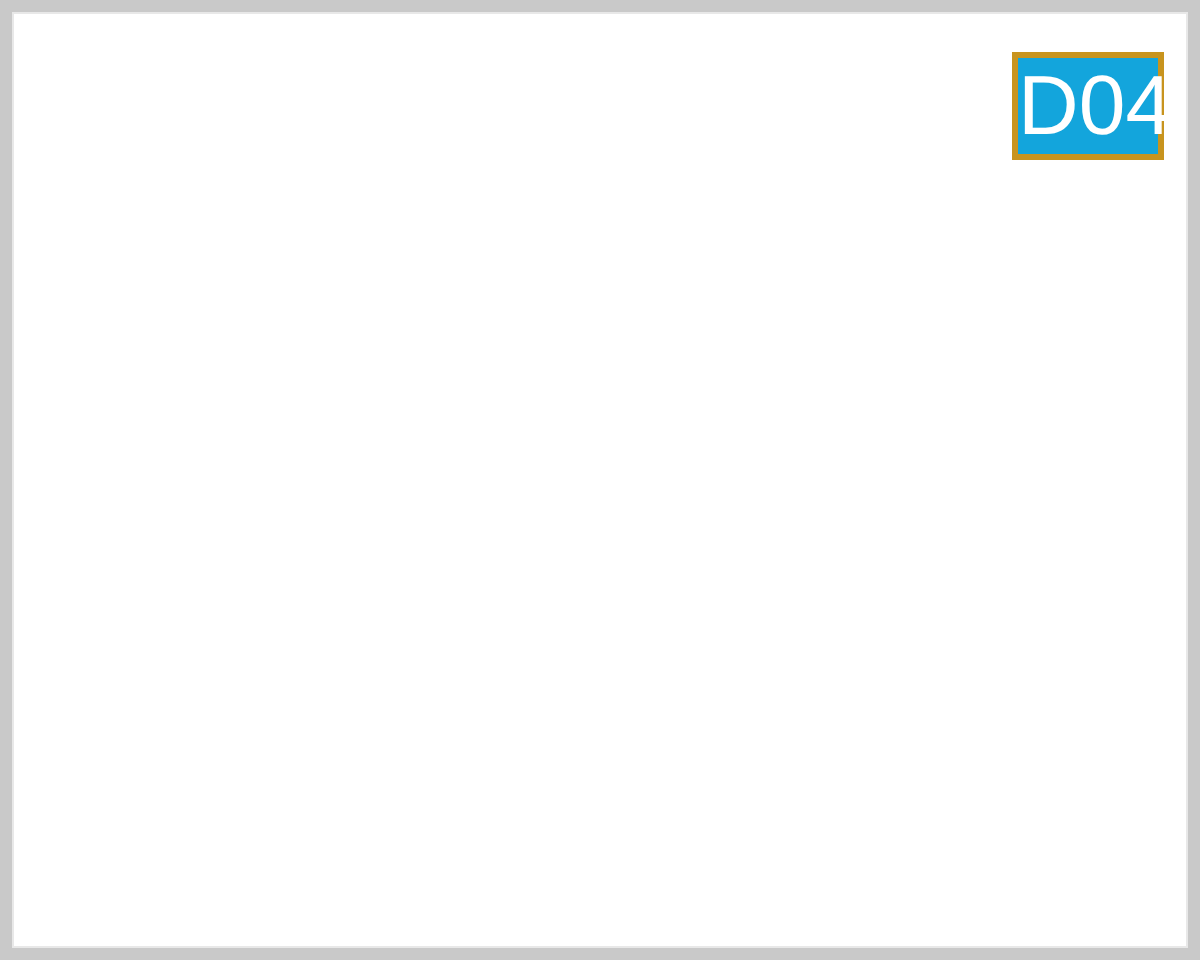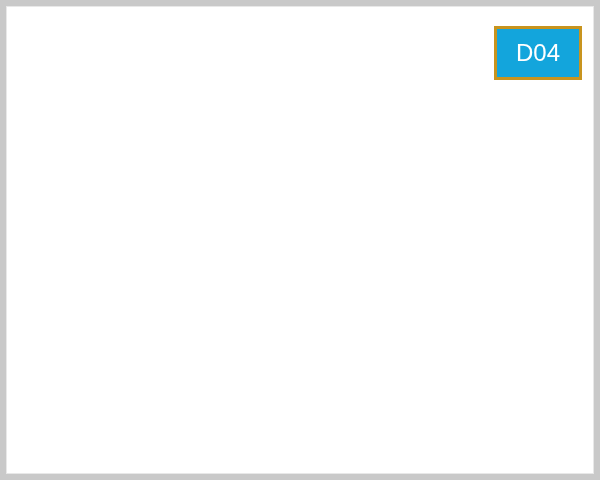--- a/index.html
+++ b/index.html
@@ -47,27 +47,27 @@
     width: 586px;
     height: 466px;
   }
   #canvas svg { display: block; }
 
   
   .badge {
     position: absolute;
     right: 18px;
     top: 26px;
-    width: 88px;
+    width: 76px;
     height: 54px;
     box-sizing: border-box;
     background: #13a5dc;
     border: 3px solid #c8941e;
     color: #ffffff;
-    font-size: 24px;
+    font-size: 42px;
     line-height: 48px;
     text-align: center;
     letter-spacing: 0px;
     font-family: "Liberation Sans", sans-serif;
     font-weight: 400;
   }
 
   
   .lbl {
     position: absolute;

